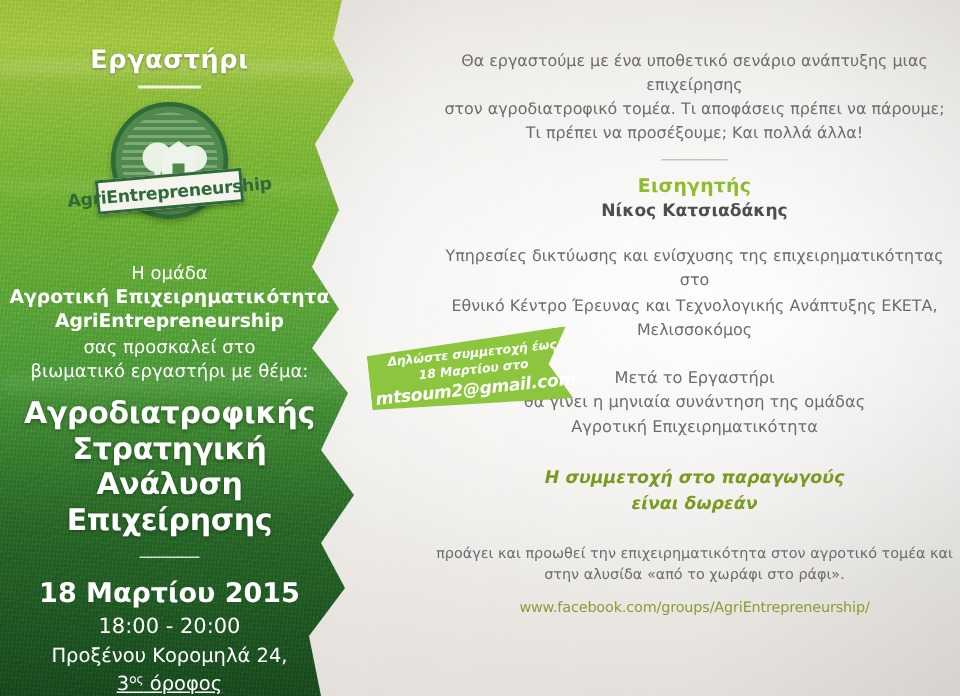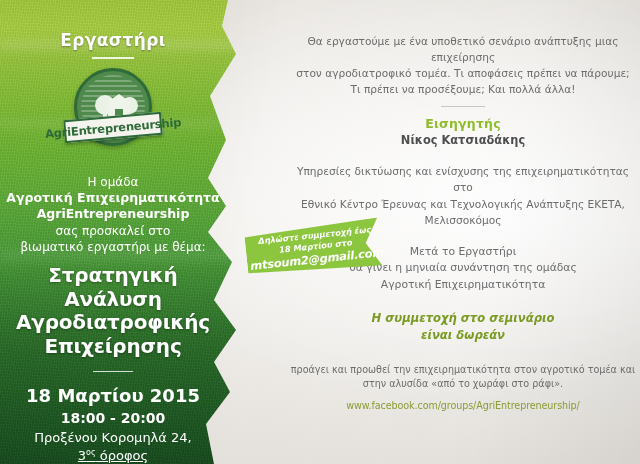--- a/index.html
+++ b/index.html
@@ -123,21 +123,21 @@
   .intro .l4{font-size:12px;}
   .intro .l5{font-size:12px;}
 
   .bigtitle{
     margin-top:9px;font-size:20px;font-weight:bold;line-height:1.18;
     letter-spacing:-.2px;text-shadow:0 1px 3px rgba(0,0,0,.35);
   }
   .rule-w2{width:40px;height:1.5px;background:rgba(255,255,255,.8);margin:12px auto 0;}
   .when{margin-top:11px;line-height:1.42;}
   .when .d1{font-size:18px;font-weight:bold;}
-  .when .d2{font-size:14px;font-weight:bold;}
+  .when .d2{font-size:14px;font-weight:normal;}
   .when .d3{font-size:13px;}
   .when .d4{font-size:13px;text-decoration:underline;}
   .when .d4 sup{font-size:8px;vertical-align:super;}
 
   
   .right-col{
     position:absolute;left:286px;top:0;width:354px;height:464px;text-align:center;
   }
   .hd{
     color:#8dbe2a;font-weight:bold;font-size:12.5px;letter-spacing:.2px;
@@ -214,22 +214,22 @@
 
     <div class="intro">
       <div class="l1">Η ομάδα</div>
       <div class="l2">Αγροτική Επιχειρηματικότητα</div>
       <div class="l3">AgriEntrepreneurship</div>
       <div class="l4">σας προσκαλεί στο</div>
       <div class="l5">βιωματικό εργαστήρι με θέμα:</div>
     </div>
 
     <div class="bigtitle">
+      <div>Αγροδιατροφικής</div>
       <div>Στρατηγική Ανάλυση</div>
-      <div>Αγροδιατροφικής</div>
       <div>Επιχείρησης</div>
     </div>
 
     <div class="rule-w2"></div>
 
     <div class="when">
       <div class="d1">18 Μαρτίου 2015</div>
       <div class="d2">18:00 - 20:00</div>
       <div class="d3">Προξένου Κορομηλά 24,</div>
       <div class="d4"><span>3</span><sup>ος</sup><span> όροφος</span></div>
@@ -258,21 +258,21 @@
       </div>
     </div>
 
     <div class="after" style="margin-top:16px;">
       <div>Μετά το Εργαστήρι</div>
       <div>θα γίνει η μηνιαία συνάντηση της ομάδας</div>
       <div>Αγροτική Επιχειρηματικότητα</div>
     </div>
 
     <div class="free" style="margin-top:16px;">
-      <div>Η συμμετοχή στο σεμινάριο</div>
+      <div>Η συμμετοχή στο παραγωγούς</div>
       <div>είναι δωρεάν</div>
     </div>
 
     <div class="about" style="margin-top:19px;">
       <div>προάγει και προωθεί την επιχειρηματικότητα στον αγροτικό τομέα και</div>
       <div>στην αλυσίδα «από το χωράφι στο ράφι».</div>
       <div class="fb" style="margin-top:7px;">www.facebook.com/groups/AgriEntrepreneurship/</div>
     </div>
 
   </div>

